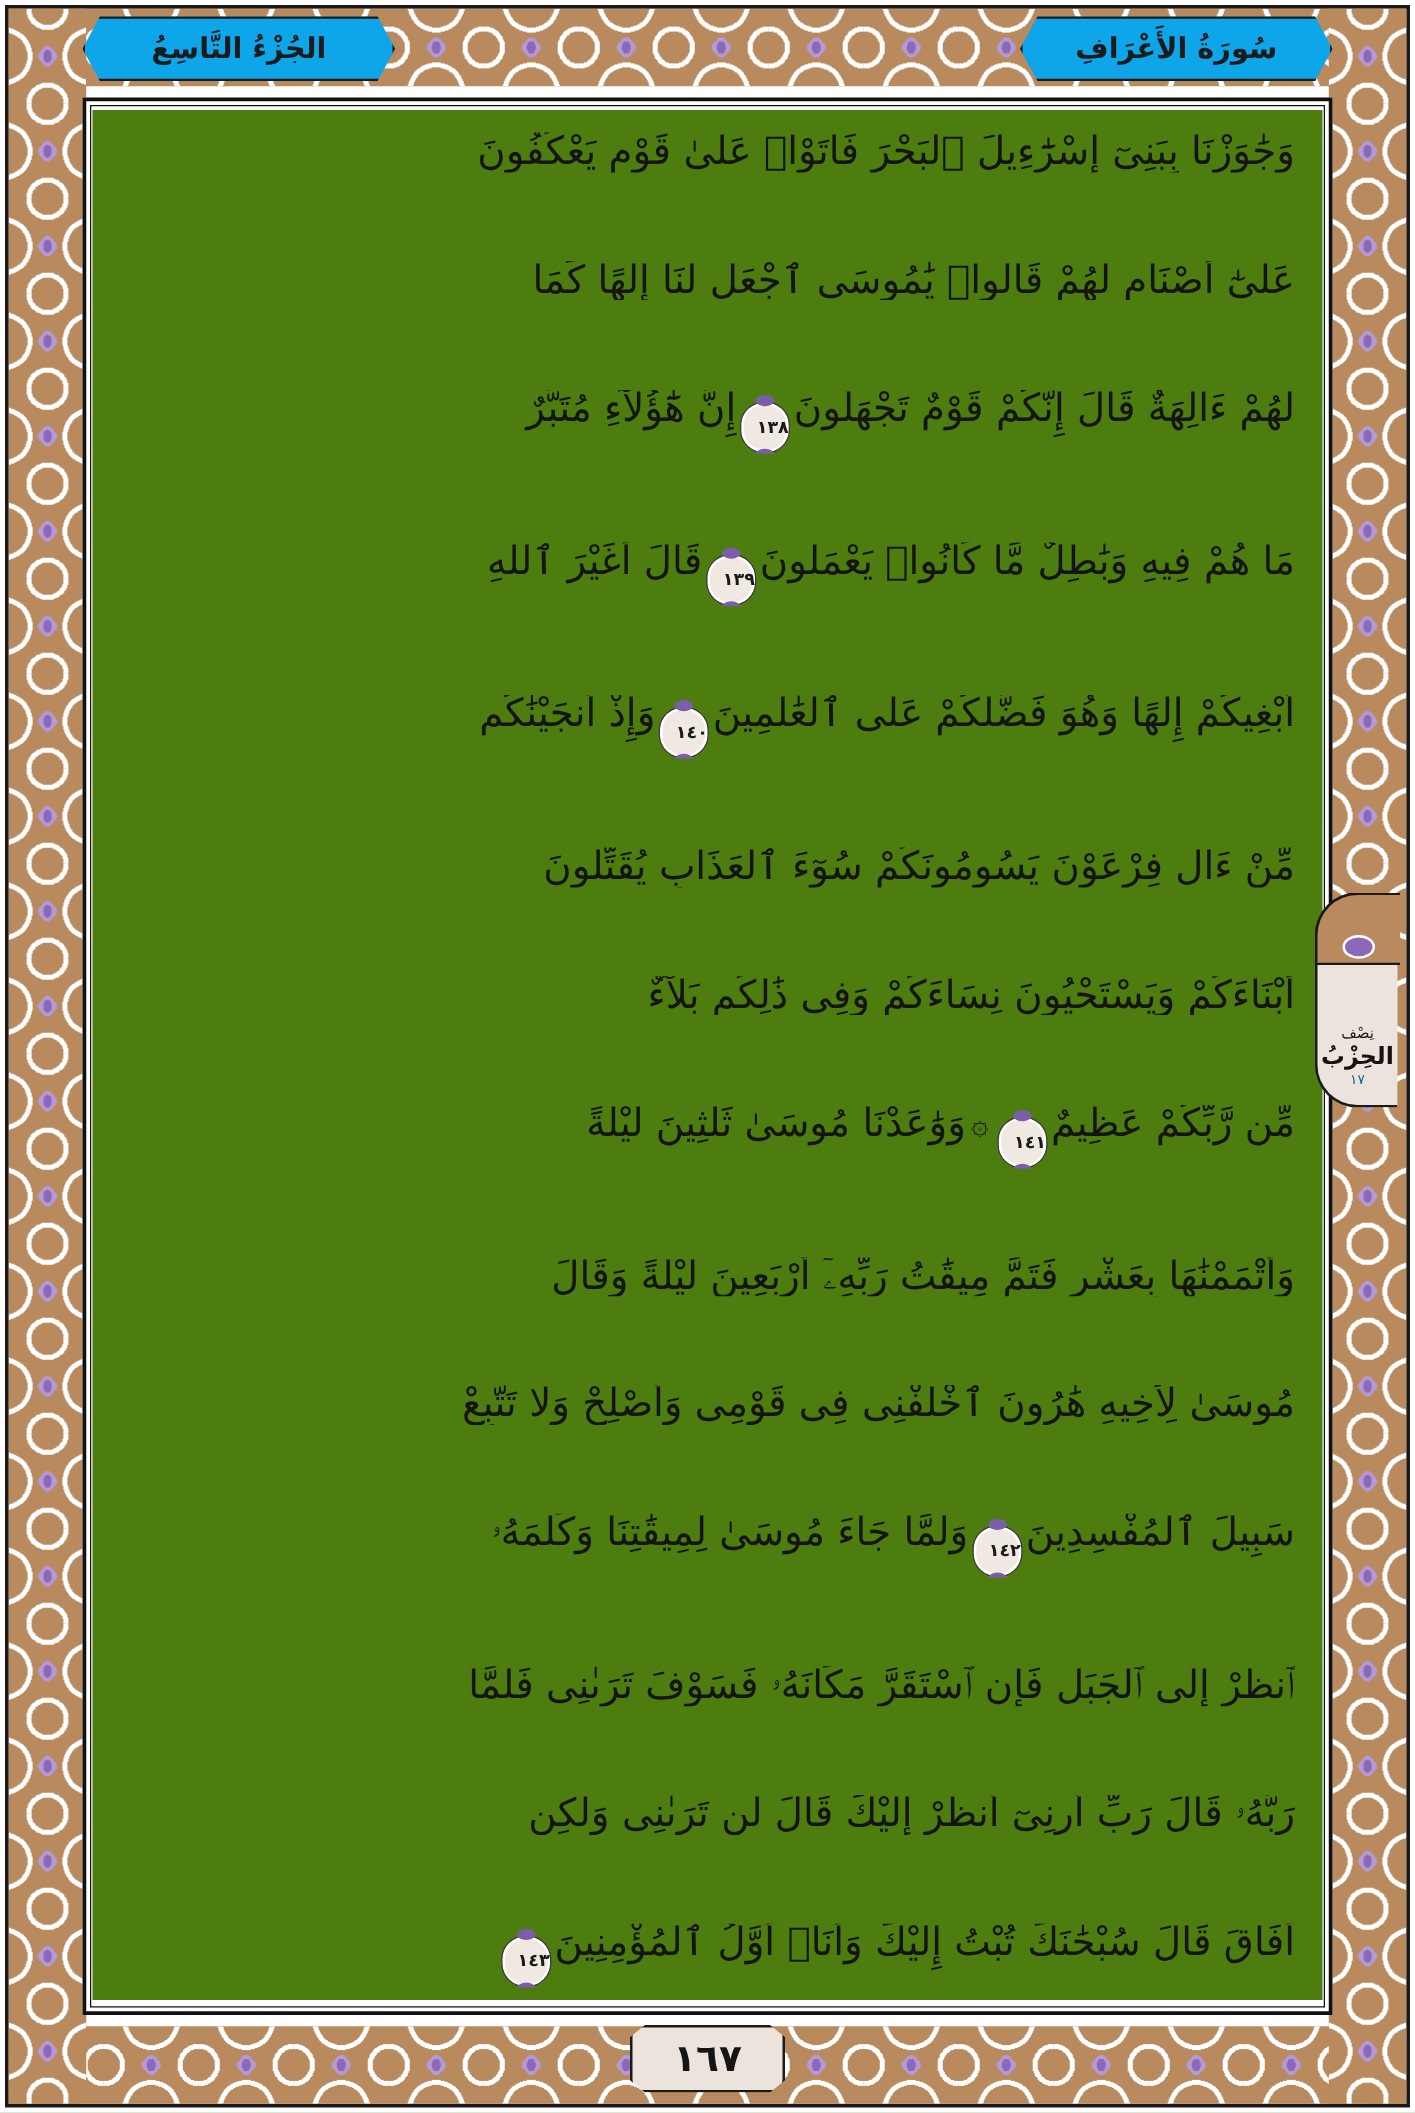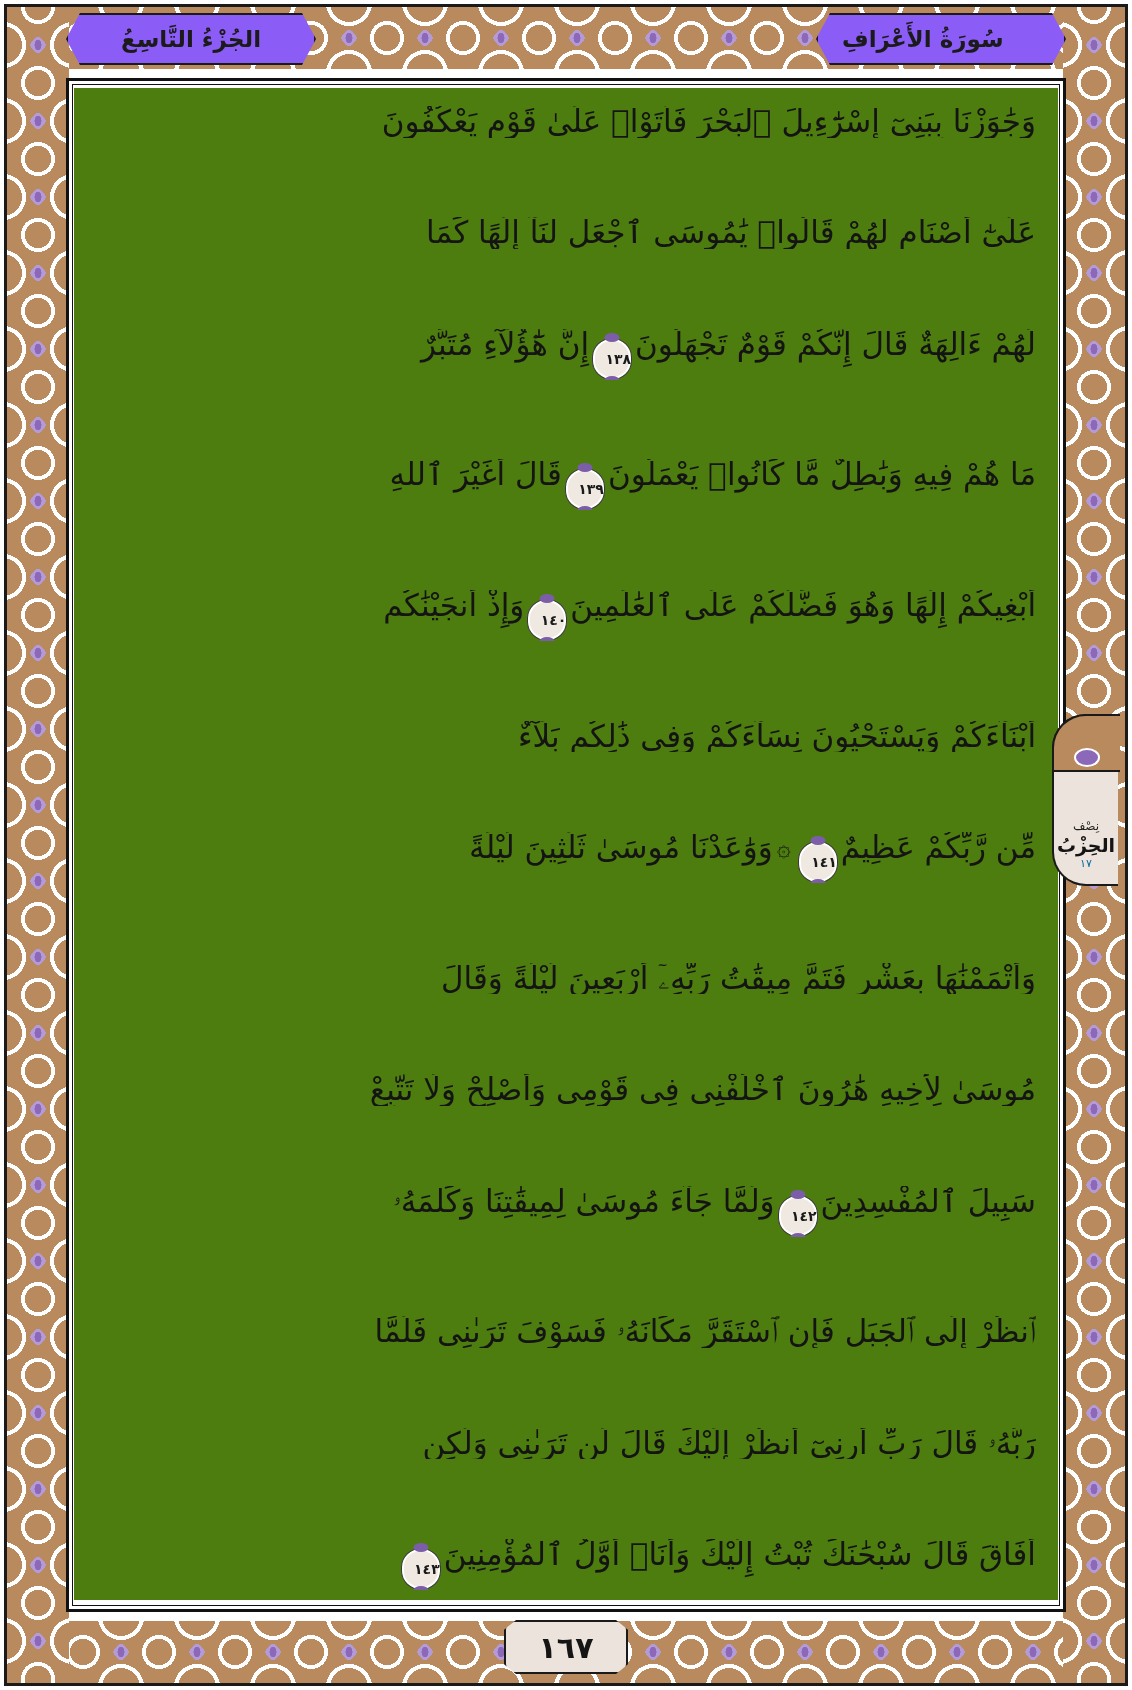--- a/index.html
+++ b/index.html
@@ -68,30 +68,30 @@
     box-sizing:border-box;
   }
 
   
   .header-zone{
     position:absolute;left:66px;right:66px;top:8px;height:62px;
     display:flex;align-items:center;justify-content:space-between;
     pointer-events:none;
   }
   .cartouche{
-    background:#8b5cf6;
+    background:#0ea5e9;
     border:2px solid #1a1a1a;
     height:52px;min-width:250px;
     display:flex;align-items:center;justify-content:center;
     font-family:"DejaVu Sans","Liberation Sans",sans-serif;
     font-size:23px;color:#1b1b1b;font-weight:700;
     padding:0 24px;box-sizing:border-box;
     clip-path:polygon(14px 0,calc(100% - 14px) 0,100% 50%,calc(100% - 14px) 100%,14px 100%,0 50%);
   }
-  .cartouche.juz{margin-left:38px;justify-content:flex-end;}
+  .cartouche.juz{margin-left:38px;}
   .cartouche.surah{margin-right:38px;}
 
   
   .footer-zone{
     position:absolute;left:0;right:0;bottom:8px;height:62px;
     display:flex;justify-content:center;
   }
   .page-num{
     background:#ece4dc;border:2px solid #1a1a1a;
     min-width:120px;height:50px;
@@ -221,20 +221,21 @@
     <div class="aya-line"><span class="w">وَجَٰوَزْنَا بِبَنِىٓ إِسْرَٰٓءِيلَ ٱلْبَحْرَ فَأَتَوْا۟ عَلَىٰ قَوْمٍ يَعْكُفُونَ</span></div>
 
     <div class="aya-line"><span class="w">عَلَىٰٓ أَصْنَامٍ لَّهُمْ قَالُوا۟ يَٰمُوسَى ٱجْعَل لَّنَآ إِلَٰهًا كَمَا</span></div>
 
     <div class="aya-line"><span class="w">لَهُمْ ءَالِهَةٌ قَالَ إِنَّكُمْ قَوْمٌ تَجْهَلُونَ</span><span class="ayah-mark">١٣٨</span><span class="w">إِنَّ هَٰٓؤُلَآءِ مُتَبَّرٌ</span></div>
 
     <div class="aya-line"><span class="w">مَا هُمْ فِيهِ وَبَٰطِلٌ مَّا كَانُوا۟ يَعْمَلُونَ</span><span class="ayah-mark">١٣٩</span><span class="w">قَالَ أَغَيْرَ ٱللَّهِ</span></div>
 
     <div class="aya-line"><span class="w">أَبْغِيكُمْ إِلَٰهًا وَهُوَ فَضَّلَكُمْ عَلَى ٱلْعَٰلَمِينَ</span><span class="ayah-mark">١٤٠</span><span class="w">وَإِذْ أَنجَيْنَٰكُم</span></div>
 
+    <div class="aya-line"><span class="w">مِّنْ ءَالِ فِرْعَوْنَ يَسُومُونَكُمْ سُوٓءَ ٱلْعَذَابِ يُقَتِّلُونَ</span></div>
 
     <div class="aya-line"><span class="w">أَبْنَآءَكُمْ وَيَسْتَحْيُونَ نِسَآءَكُمْ وَفِى ذَٰلِكُم بَلَآءٌ</span></div>
 
     <div class="aya-line"><span class="w">مِّن رَّبِّكُمْ عَظِيمٌ</span><span class="ayah-mark">١٤١</span><span class="sajda-star">۞</span><span class="w">وَوَٰعَدْنَا مُوسَىٰ ثَلَٰثِينَ لَيْلَةً</span></div>
 
     <div class="aya-line"><span class="w">وَأَتْمَمْنَٰهَا بِعَشْرٍ فَتَمَّ مِيقَٰتُ رَبِّهِۦٓ أَرْبَعِينَ لَيْلَةً وَقَالَ</span></div>
 
     <div class="aya-line"><span class="w">مُوسَىٰ لِأَخِيهِ هَٰرُونَ ٱخْلُفْنِى فِى قَوْمِى وَأَصْلِحْ وَلَا تَتَّبِعْ</span></div>
 
     <div class="aya-line"><span class="w">سَبِيلَ ٱلْمُفْسِدِينَ</span><span class="ayah-mark">١٤٢</span><span class="w">وَلَمَّا جَآءَ مُوسَىٰ لِمِيقَٰتِنَا وَكَلَّمَهُۥ</span></div>

